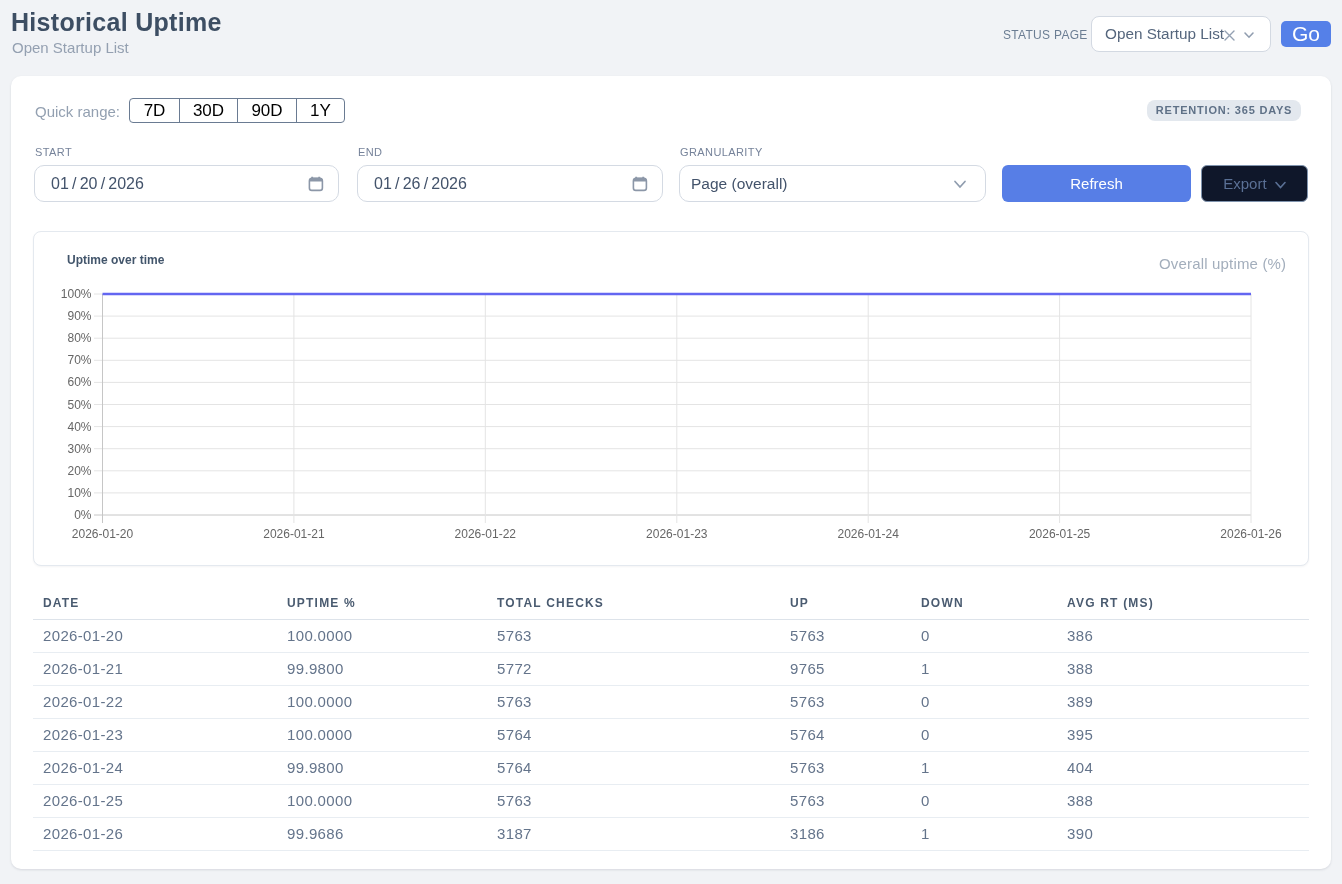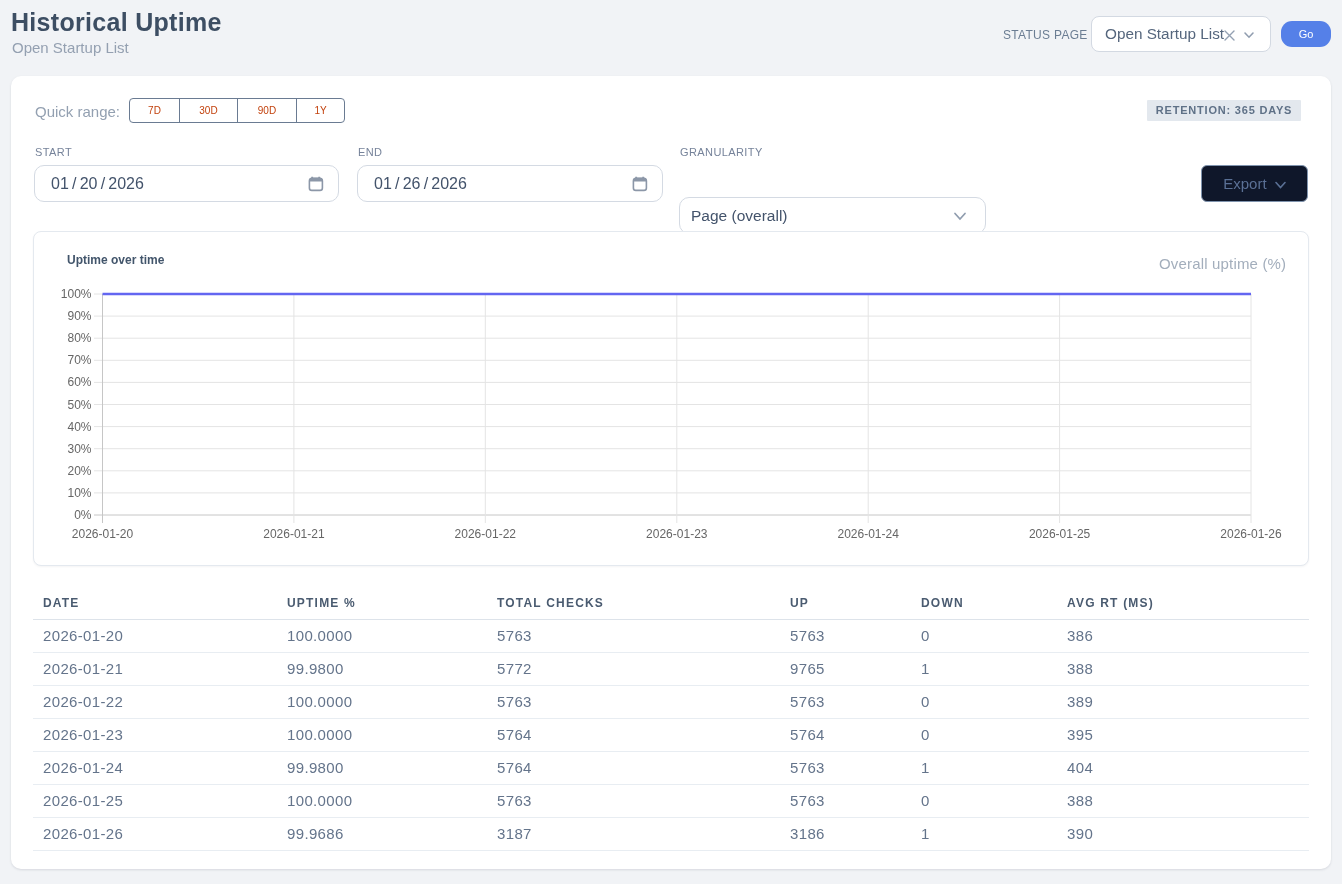--- a/index.html
+++ b/index.html
@@ -5,27 +5,27 @@
 * { margin:0; padding:0; box-sizing:border-box; }
 html,body { width:1342px; height:884px; background:#f1f3f6; font-family:"Liberation Sans", sans-serif; overflow:hidden; }
 .abs { position:absolute; }
 #page { position:relative; width:1342px; height:884px; }
 h1 { left:11px; top:8px; font-size:25px; font-weight:bold; color:#3d4e63; letter-spacing:0.3px; }
 .subtitle { left:12px; top:39px; font-size:15px; color:#94a0b1; }
 .sp-label { left:1003px; top:28px; font-size:12px; color:#6b7d93; letter-spacing:0.3px; }
 .sp-select { left:1091px; top:16px; width:180px; height:36px; background:#fff; border:1px solid #d3d9e2; border-radius:8px; }
 .sp-select .txt { left:13px; top:8px; font-size:15.3px; color:#55667d; }
 .sp-select .chev { left:151px; top:12px; }
-.go-btn { left:1281px; top:21px; width:50px; height:26px; background:#5580e8; border-radius:11px; color:#fff; font-size:11px; text-align:center; line-height:26px; }
+.go-btn { left:1281px; top:21px; width:50px; height:26px; background:#5580e8; border-radius:5px; color:#fff; font-size:21px; text-align:center; line-height:26px; }
 .card { left:11px; top:76px; width:1320px; height:793px; background:#fff; border-radius:10px; box-shadow:0 1px 3px rgba(30,41,59,.08), 0 1px 2px rgba(30,41,59,.05); }
 .qr-label { left:35px; top:103px; font-size:15px; color:#93a0b1; }
 .btn-group { left:129px; top:98px; height:25px; display:flex; border:1px solid #6a7b92; border-radius:4px; background:#fff; }
-.btn-group div { font-size:10px; color:#c2410c; line-height:23px; text-align:center; }
+.btn-group div { font-size:17px; color:#000000; line-height:23px; text-align:center; }
 .btn-group div + div { border-left:1px solid #6a7b92; }
-.badge { left:1147px; top:100px; width:154px; height:21px; background:#e3e8ee; border-radius:1px; font-size:11px; font-weight:bold; letter-spacing:0.8px; color:#5f7187; text-align:center; line-height:21px; }
+.badge { left:1147px; top:100px; width:154px; height:21px; background:#e3e8ee; border-radius:8px; font-size:11px; font-weight:bold; letter-spacing:0.8px; color:#5f7187; text-align:center; line-height:21px; }
 .flabel { top:146px; font-size:11px; color:#76839a; letter-spacing:0.4px; }
 .input { top:165px; height:37px; background:#fff; border:1px solid #d4dae3; border-radius:10px; font-size:16px; color:#43536b; }
 .input .val { position:absolute; left:16px; top:9px; }
 .cal { position:absolute; right:14px; top:10px; }
 .refresh { left:1002px; top:165px; width:189px; height:37px; background:#577ee6; border-radius:6px; color:#fff; font-size:15px; text-align:center; line-height:37px; }
 .export { left:1201px; top:165px; width:107px; height:37px; background:#0f172a; border:1px solid #8094ae; border-radius:6px; font-size:15px; color:#5a7095; text-align:center; line-height:35px; }
 .chart-card { left:33px; top:231px; width:1276px; height:335px; background:#fff; border:1px solid #e4e9ef; border-radius:8px; box-shadow:0 1px 2px rgba(30,41,59,.05); }
 .chart-title { left:67px; top:253px; font-size:12px; font-weight:bold; color:#42556b; }
 .chart-right { left:1159px; top:255px; font-size:15px; color:#a3aebc; letter-spacing:0.17px; }
 table { position:absolute; left:33px; top:590px; width:1276px; border-collapse:collapse; table-layout:fixed; }
@@ -72,26 +72,27 @@
       </svg>
   </div>
   <div class="abs input" style="left:357px; width:306px;padding-left:12px;">
     <span class="val">01 / 26 / 2026</span>
     <svg class="cal" width="16" height="16" viewBox="0 0 16 16">
         <path d="M4.2 0.8 V3 M11.2 0.8 V3" stroke="#8c97a8" stroke-width="1.8" fill="none"></path>
         <rect x="1.4" y="2.6" width="13" height="11.8" rx="2.4" fill="none" stroke="#8c97a8" stroke-width="1.6"></rect>
         <path d="M1.4 5.6 h13 v-1.8 a2.4 2.4 0 0 0 -2.4 -2.4 h-8.2 a2.4 2.4 0 0 0 -2.4 2.4 z" fill="#8c97a8"></path>
       </svg>
   </div>
-  <div class="abs input" style="left:679px; width:307px;margin-top:32px;">
+  <div class="abs input" style="left:679px; width:307px;">
     <span class="val" style="left:11px; font-size:15.5px;">Page (overall)</span>
     <svg class="abs" style="right:18px; top:13px;" width="14" height="12" viewBox="0 0 14 12">
         <path d="M2 2.5 L7 8 L12 2.5" fill="none" stroke="#8f9cae" stroke-width="1.7" stroke-linecap="round"></path>
       </svg>
   </div>
+  <div class="abs refresh">Refresh</div>
   <div class="abs export">Export <svg width="11" height="10" viewBox="0 0 11 10" style="vertical-align:-1px; margin-left:4px;">
         <path d="M1 2.5 L5.5 7.5 L10 2.5" fill="none" stroke="#5a7095" stroke-width="1.6" stroke-linecap="round"></path>
       </svg></div>
 
   <div class="abs chart-card"></div>
   <div class="abs chart-title">Uptime over time</div>
   <div class="abs chart-right">Overall uptime (%)</div>
   <svg class="abs" style="left:33px; top:280px;" width="1276" height="280" viewBox="0 0 1276 280">
 
     <g stroke="#e4e4e4" stroke-width="1">

